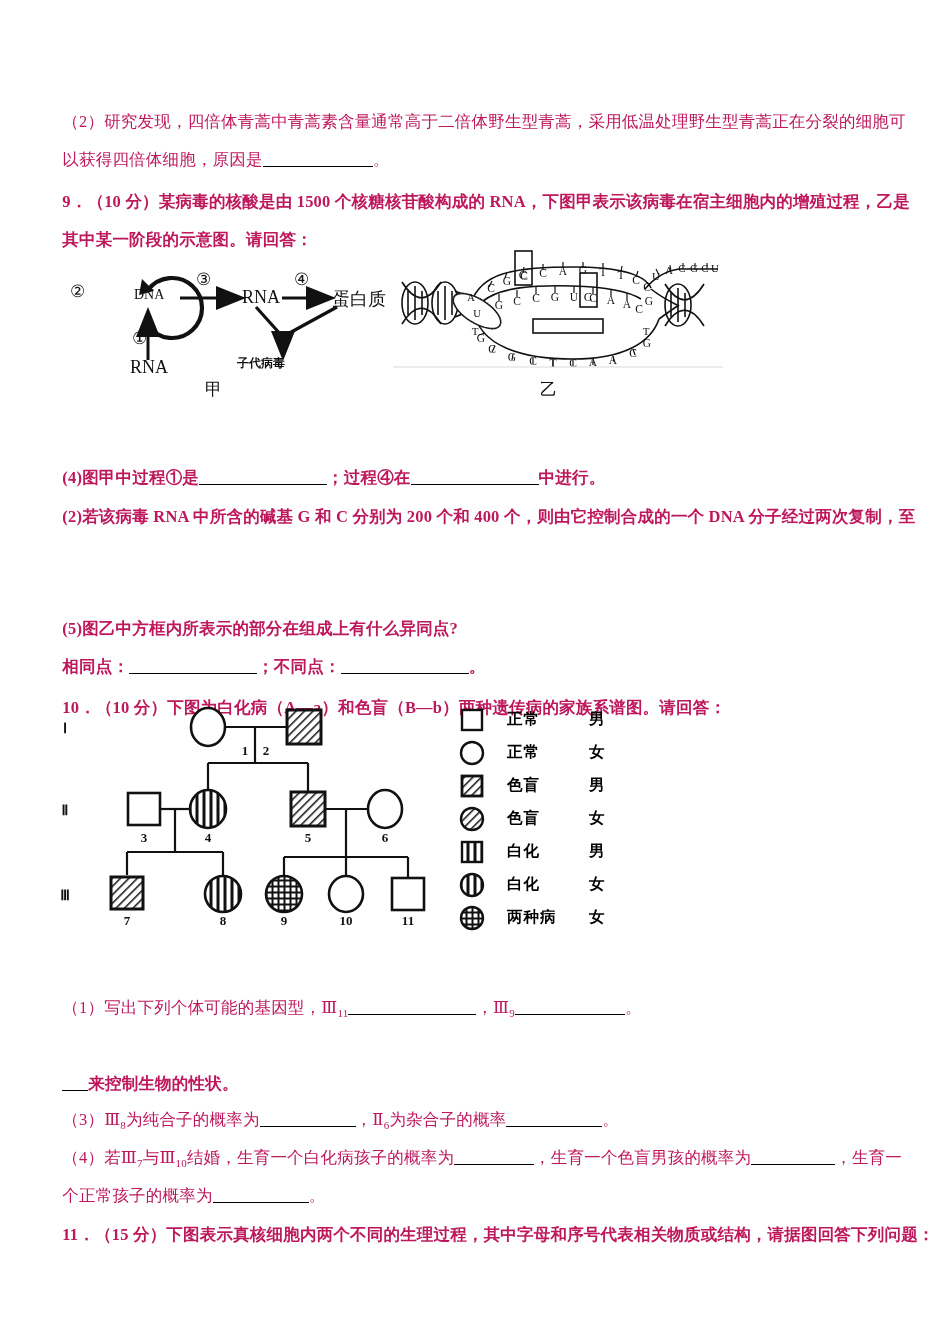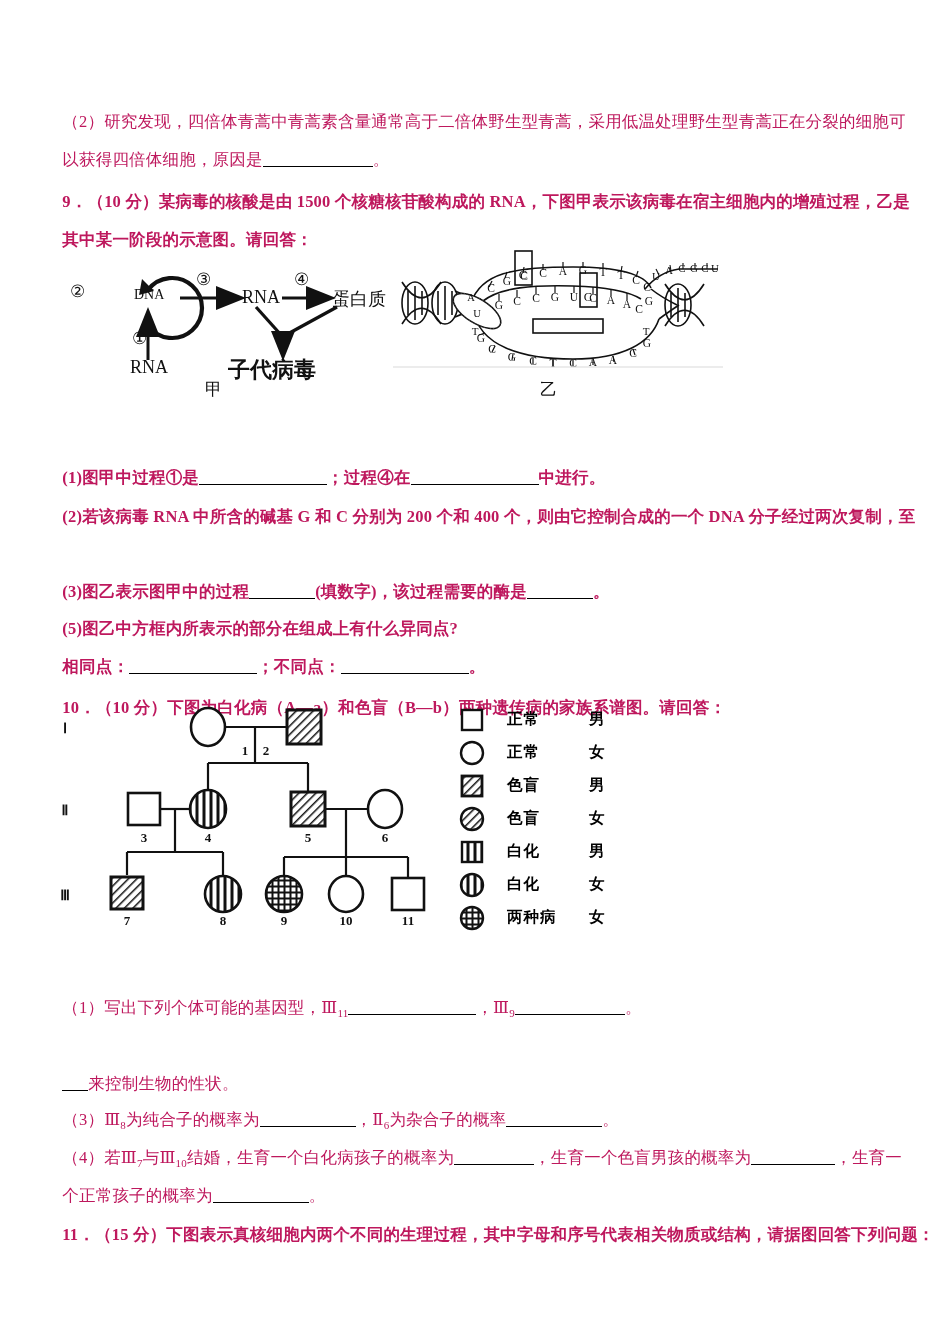--- a/index.html
+++ b/index.html
@@ -146,21 +146,21 @@
 
     <div class="lbl-jia" style="left:10px; top:38px; font-size:17px;">②</div>
     <div class="lbl-jia" style="left:72px; top:85px; font-size:17px;">①</div>
     <div class="lbl-jia" style="left:136px; top:26px; font-size:17px;">③</div>
     <div class="lbl-jia" style="left:234px; top:26px; font-size:17px;">④</div>
 
     <div class="lbl-jia" style="left:74px; top:44px; font-size:14px; font-family:'Liberation Serif',serif;">DNA</div>
     <div class="lbl-jia" style="left:182px; top:44px; font-size:18px;">RNA</div>
     <div class="lbl-jia" style="left:272px; top:44px; font-size:18px;">蛋白质</div>
     <div class="lbl-jia" style="left:70px; top:114px; font-size:18px;">RNA</div>
-    <div class="lbl-jia" style="left:168px; top:112px; font-size:22px; font-weight:bold;">子代病毒</div>
+    <div class="lbl-jia" style="left:177px; top:112px; font-size:12px; font-weight:bold;">子代病毒</div>
   </div>
   <div class="lbl-jia" style="left:205px; top:378px; font-size:17px;">甲</div>
 
   <div class="fig-yi">
     <svg width="330" height="150" viewBox="0 0 330 150">
 
       <g stroke="#111" fill="none" stroke-width="1.6">
         <ellipse cx="22" cy="60" rx="13" ry="21"></ellipse>
         <ellipse cx="52" cy="60" rx="13" ry="21"></ellipse>
         <path d="M 9 39 C 22 60, 35 60, 48 39"></path>
@@ -312,30 +312,27 @@
       </g>
 
       <g stroke="#d9d9d9" stroke-width="1">
         <line x1="0" y1="124" x2="330" y2="124"></line>
       </g>
     </svg>
   </div>
   <div class="lbl-yi" style="left:540px; top:378px; font-size:17px;">乙</div>
 
   <div class="txt bold" style="left:45px; top:448px;">
-    <span>(1)图甲中过程①是</span><span class="blank" style="width:128px;"></span><span>；过程④在</span><span class="blank" style="width:128px;"></span><span>中进行。</span>
+    <span>(4)图甲中过程①是</span><span class="blank" style="width:128px;"></span><span>；过程④在</span><span class="blank" style="width:128px;"></span><span>中进行。</span>
   </div>
 
   <div class="txt bold" style="left:45px; top:487px;">
     <span>(2)若该病毒 RNA 中所含的碱基 G 和 C 分别为 200 个和 400 个，则由它控制合成的一个 DNA 分子经过两次复制，至</span>
   </div>
 
-  <div class="txt bold" style="left:45px; top:562px;">
-    <span>(3)图乙表示图甲中的过程</span><span class="blank" style="width:66px;"></span><span>(填数字)，该过程需要的酶是</span><span class="blank" style="width:66px;"></span><span>。</span>
-  </div>
 
   <div class="txt bold" style="left:45px; top:599px;">
     <span>(5)图乙中方框内所表示的部分在组成上有什么异同点?</span>
   </div>
 
   <div class="txt bold" style="left:45px; top:637px;">
     <span>相同点：</span><span class="blank" style="width:128px;"></span><span>；不同点：</span><span class="blank" style="width:128px;"></span><span>。</span>
   </div>
 
   <div class="txt bold" style="left:45px; top:678px;">
@@ -536,21 +533,21 @@
       <div class="legend-label">两种病</div>
       <div class="legend-sex">女</div>
     </div>
 
   </div>
 
   <div class="txt" style="left:45px; top:978px;">
     <span>（1）写出下列个体可能的基因型，Ⅲ</span><sub style="font-size:11px;">11</sub><span class="blank" style="width:128px;"></span><span>，Ⅲ</span><sub style="font-size:11px;">9</sub><span class="blank" style="width:110px;"></span><span>。</span>
   </div>
 
-  <div class="txt" style="left:45px; top:1054px;">
+  <div class="txt" style="left:45px; top:1054px;font-weight:bold;">
     <span class="blank" style="width:26px;"></span><span>来控制生物的性状。</span>
   </div>
 
   <div class="txt" style="left:45px; top:1090px;">
     <span>（3）Ⅲ</span><sub style="font-size:11px;">8</sub><span>为纯合子的概率为</span><span class="blank" style="width:96px;"></span><span>，Ⅱ</span><sub style="font-size:11px;">6</sub><span>为杂合子的概率</span><span class="blank" style="width:96px;"></span><span>。</span>
   </div>
 
   <div class="txt" style="left:45px; top:1128px;">
     <span>（4）若Ⅲ</span><sub style="font-size:11px;">7</sub><span>与Ⅲ</span><sub style="font-size:11px;">10</sub><span>结婚，生育一个白化病孩子的概率为</span><span class="blank" style="width:80px;"></span><span>，生育一个色盲男孩的概率为</span><span class="blank" style="width:84px;"></span><span>，生育一</span>
   </div>

